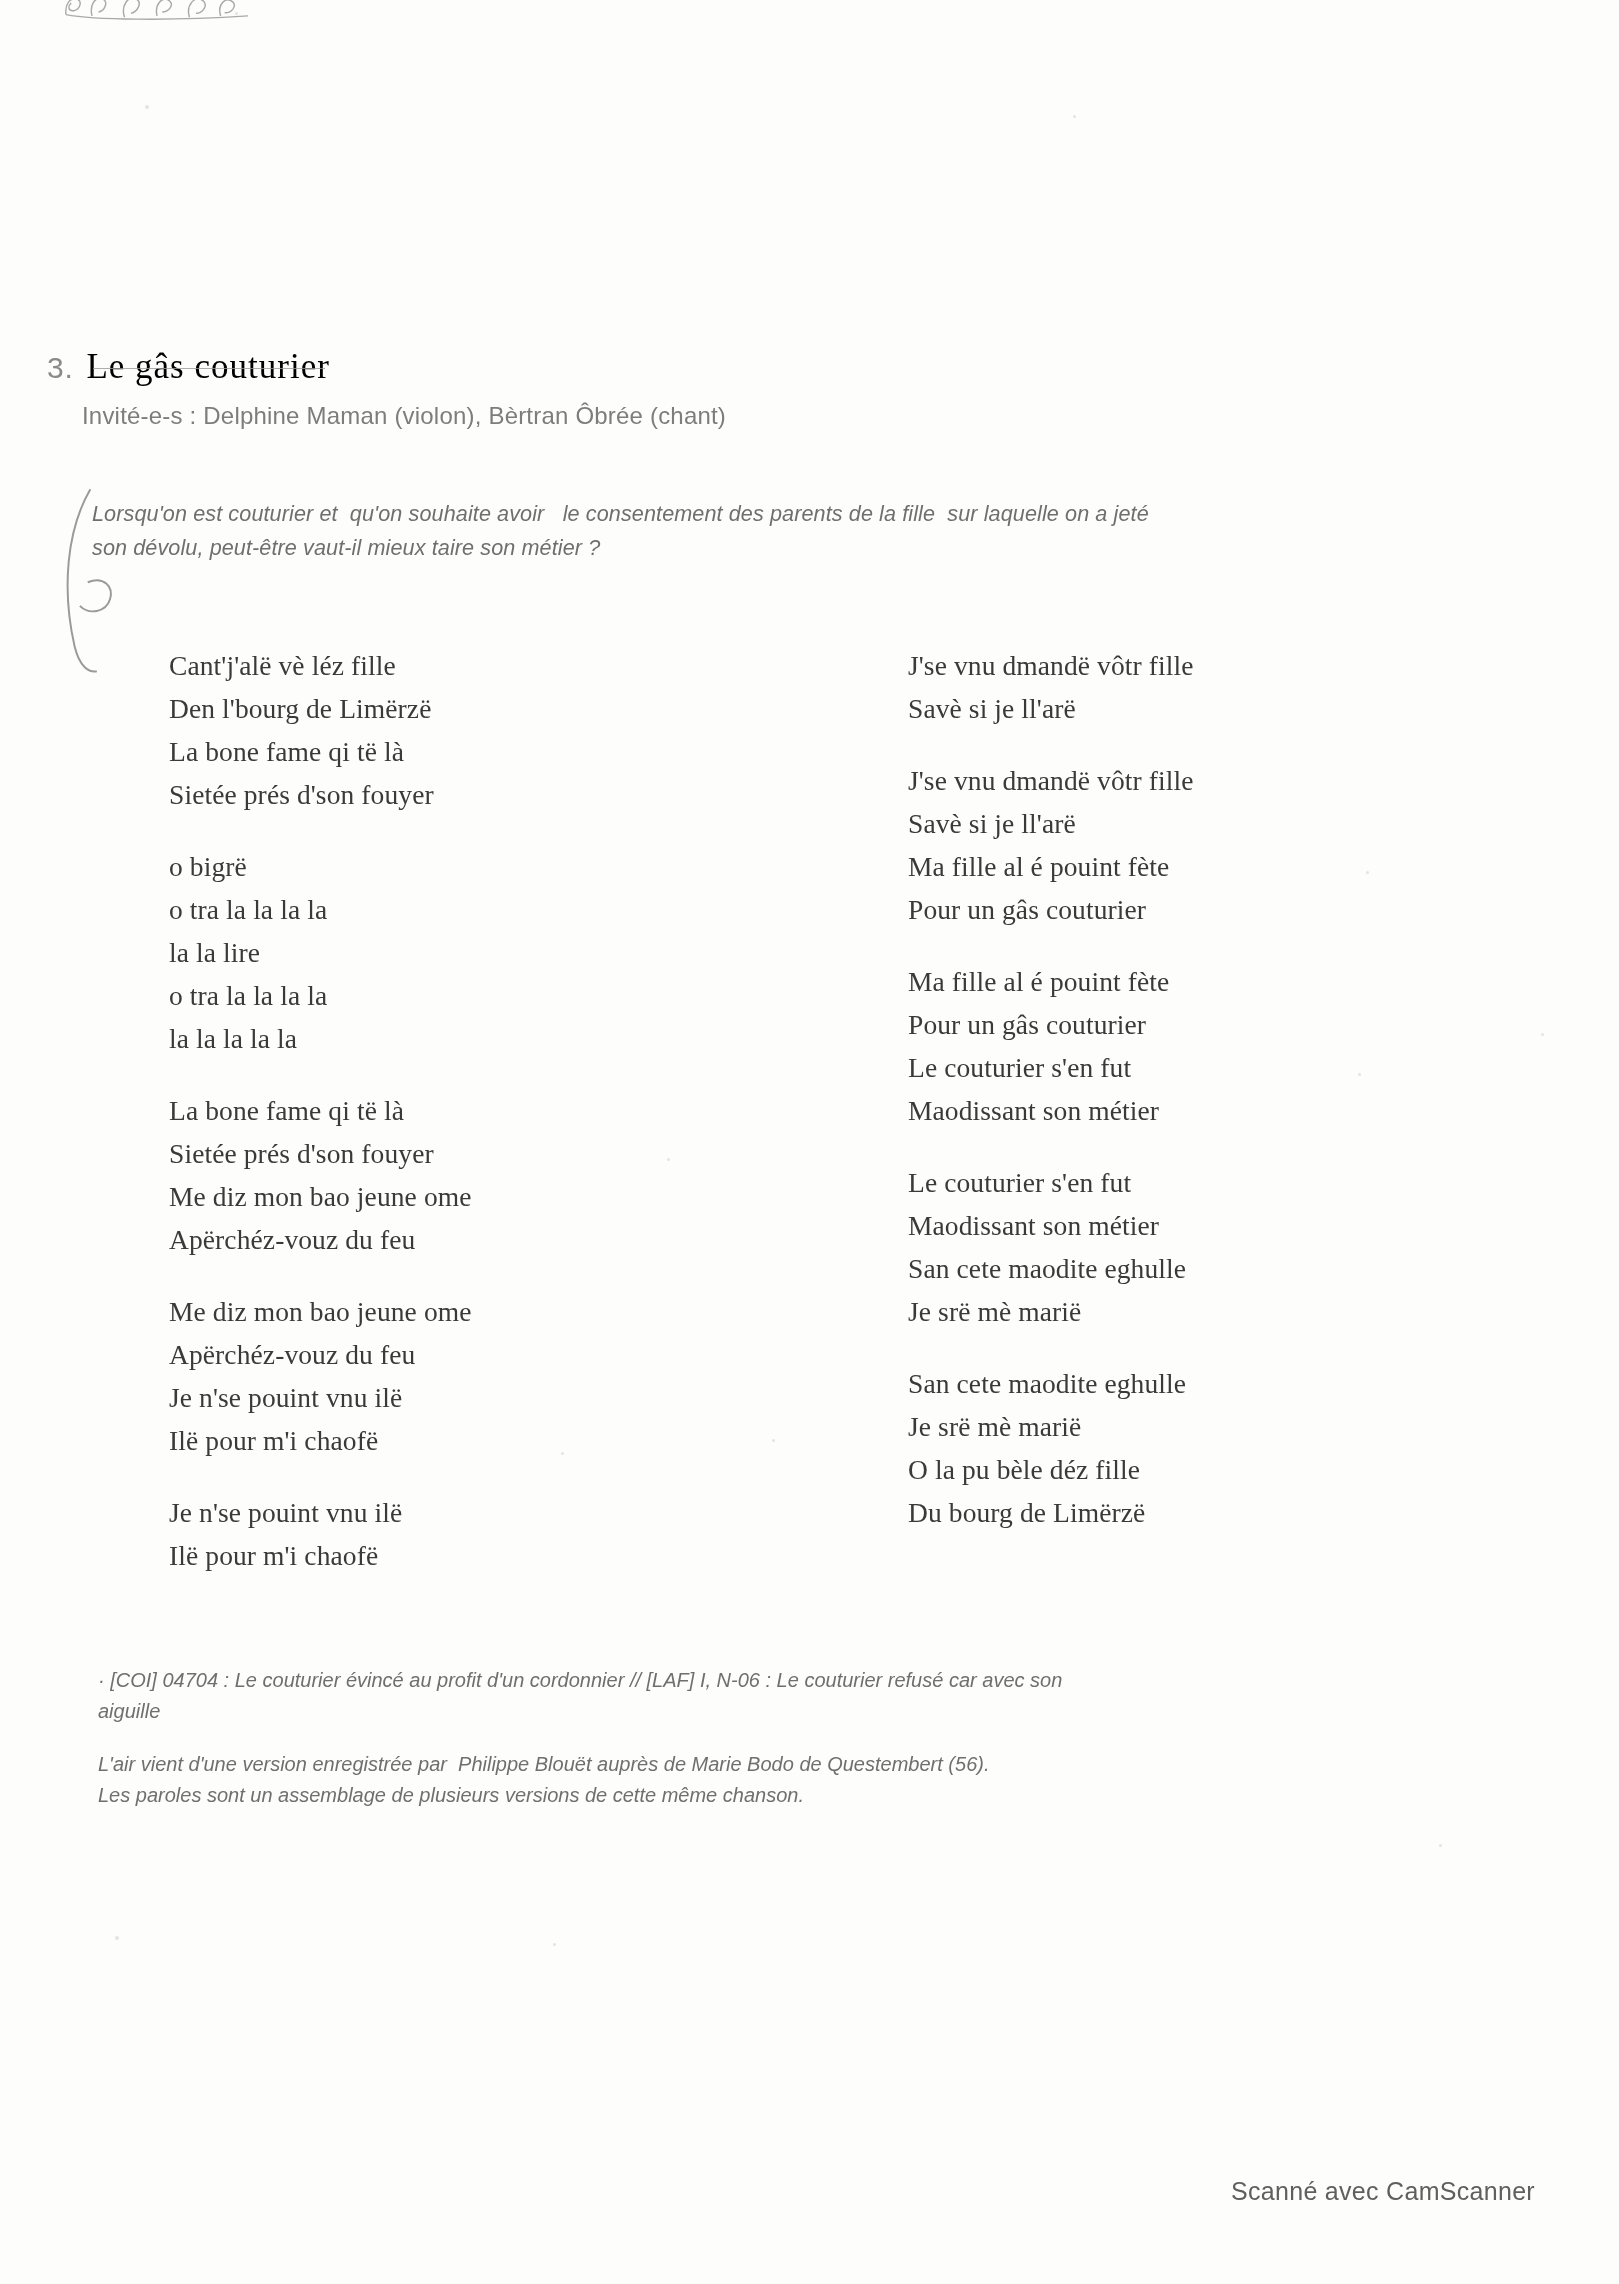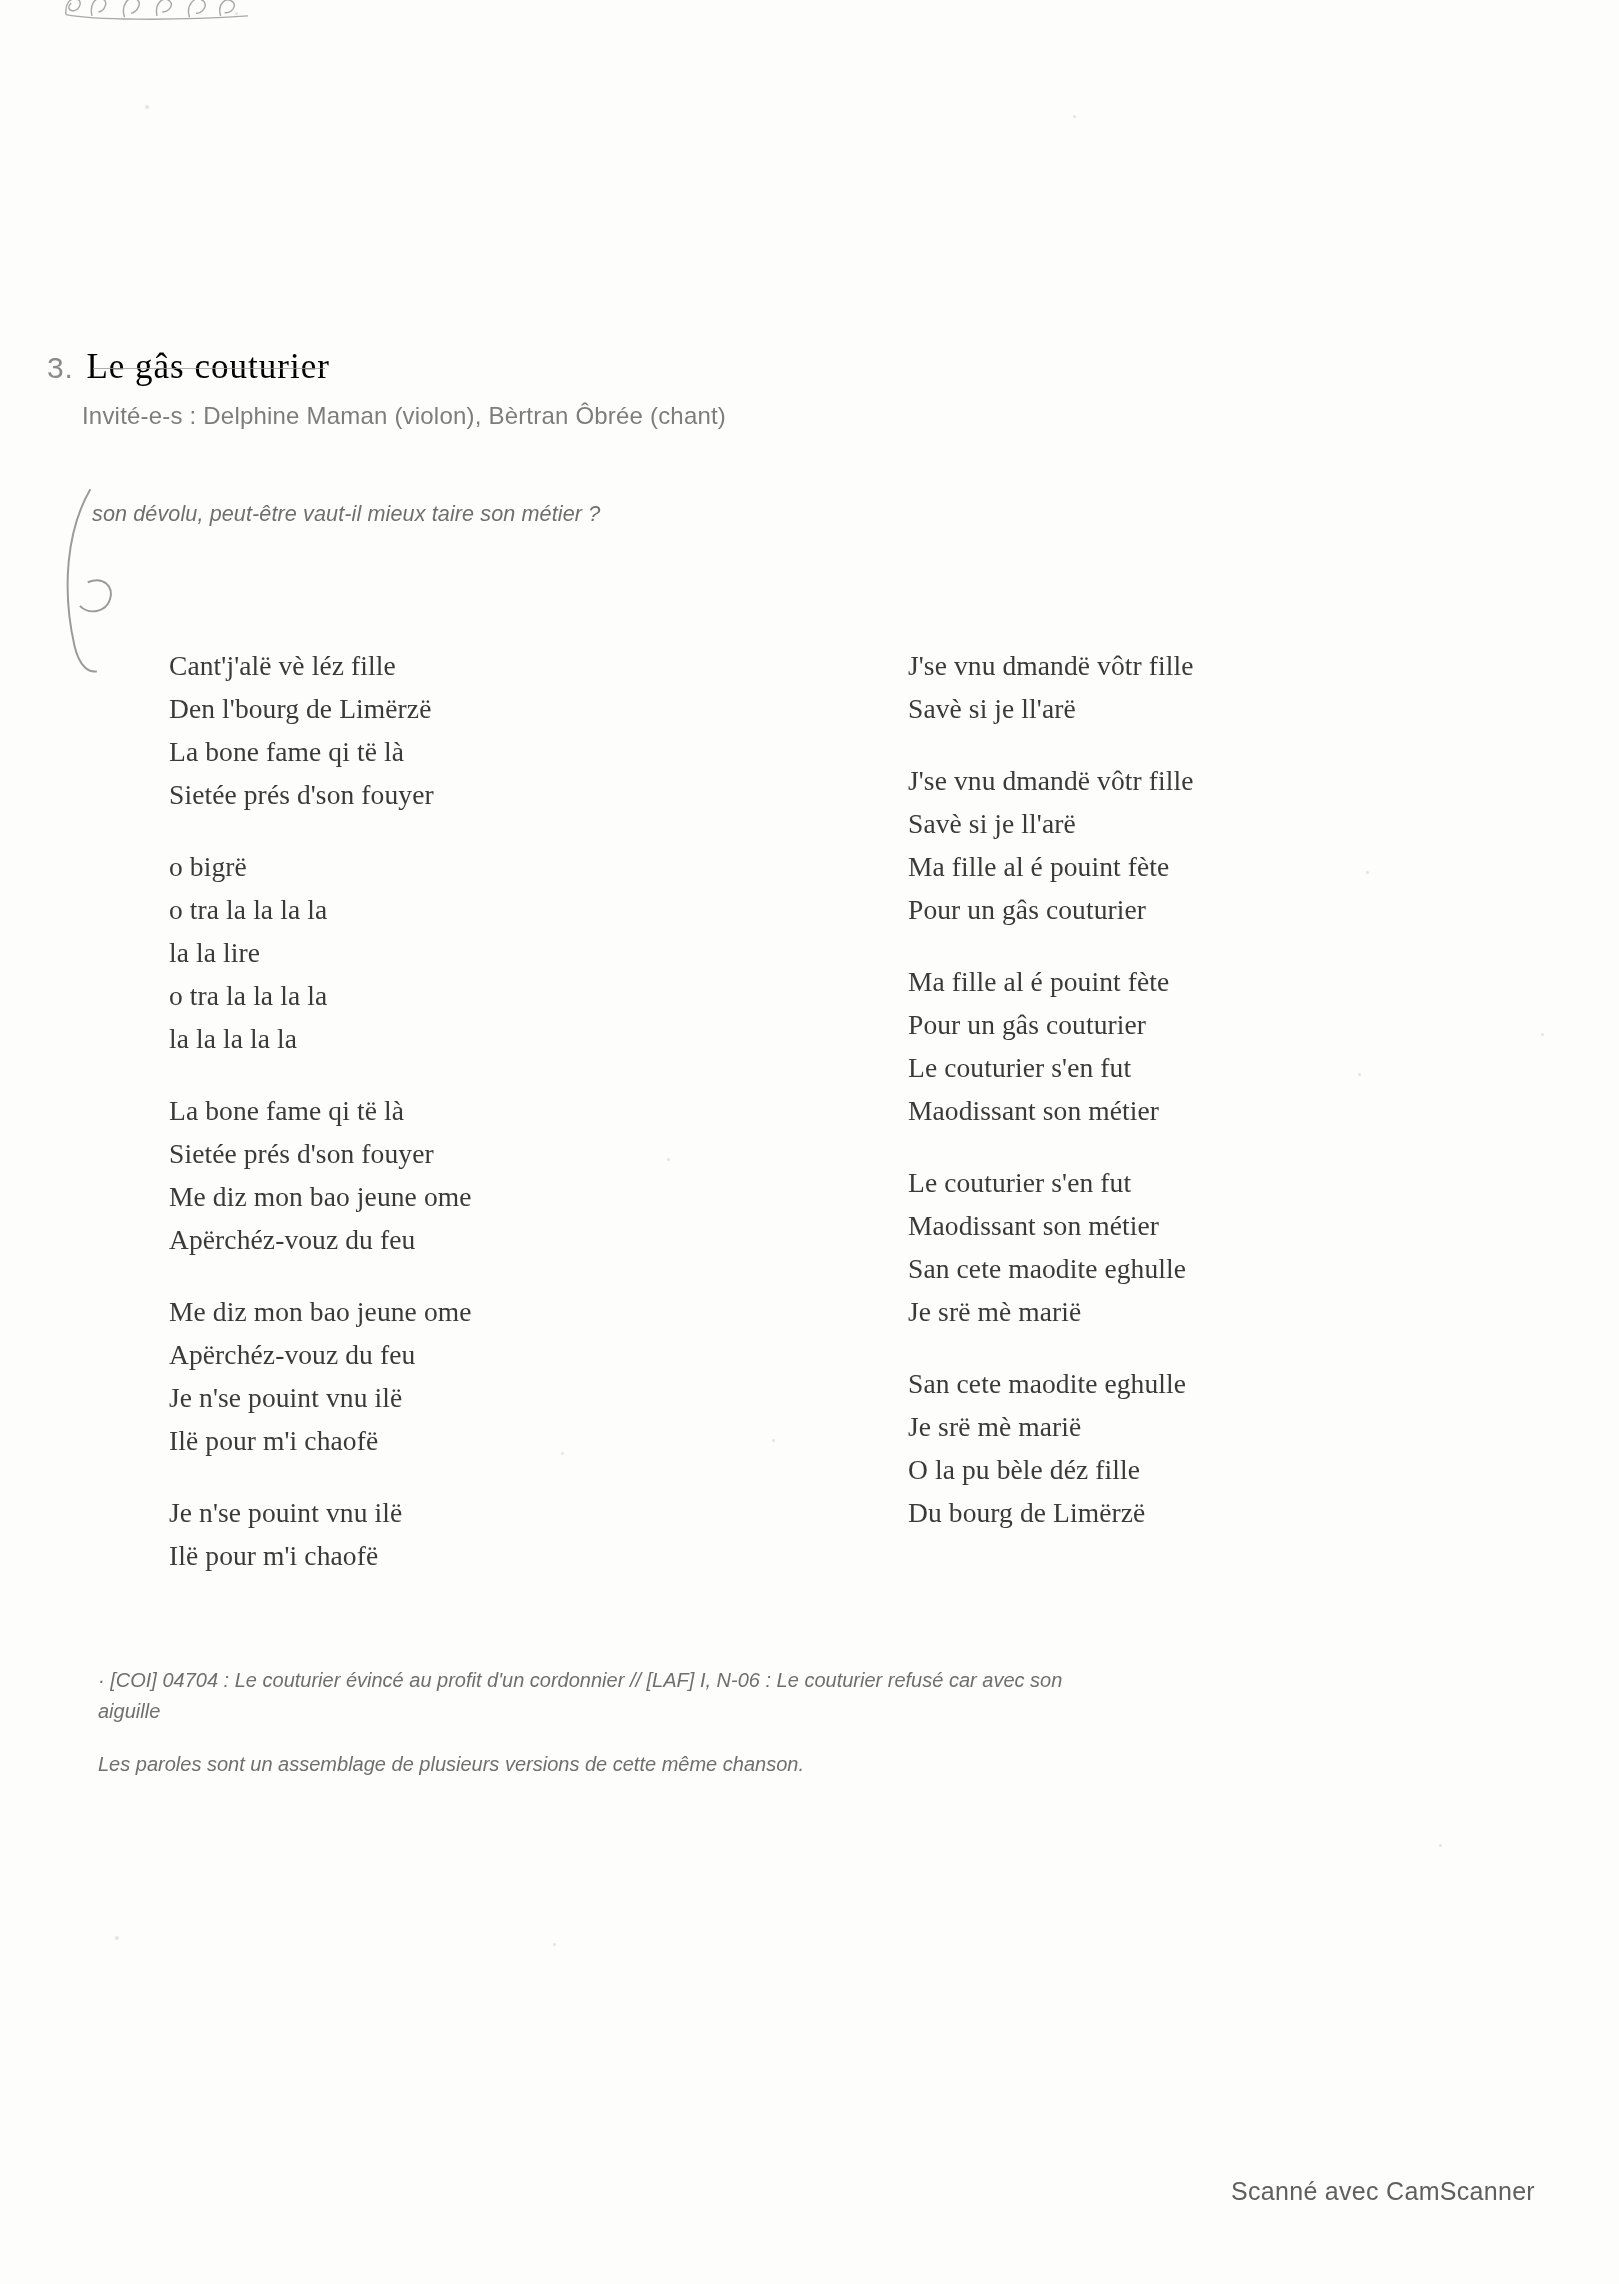--- a/index.html
+++ b/index.html
@@ -188,20 +188,21 @@
   <div class="subtitle">Invité-e-s : Delphine Maman (violon), Bèrtran Ôbrée (chant)</div>
 
   <svg class="bracket" viewBox="0 0 180 290">
     <g fill="none" stroke="currentColor" stroke-width="3">
       <path d="M60,8 C24,70 16,160 36,248 C44,280 58,288 70,286"></path>
       <path d="M56,150 C80,140 96,156 90,176 C84,196 58,200 44,186"></path>
     </g>
   </svg>
 
   <div class="intro">
+    <span class="ln">Lorsqu'on est couturier et  qu'on souhaite avoir   le consentement des parents de la fille  sur laquelle on a jeté</span>
     <span class="ln">son dévolu, peut-être vaut-il mieux taire son métier ?</span>
   </div>
 
   <div class="col col-left">
     <div class="stanza">
       <span class="ln">Cant'j'alë vè léz fille</span>
       <span class="ln">Den l'bourg de Limërzë</span>
       <span class="ln">La bone fame qi të là</span>
       <span class="ln">Sietée prés d'son fouyer</span>
     </div>
@@ -260,20 +261,21 @@
       <span class="ln">Du bourg de Limërzë</span>
     </div>
   </div>
 
   <div class="notes">
     <div class="blk">
       <span class="ln">· [COI] 04704 : Le couturier évincé au profit d'un cordonnier // [LAF] I, N-06 : Le couturier refusé car avec son</span>
       <span class="ln">aiguille</span>
     </div>
     <div class="blk">
+      <span class="ln">L'air vient d'une version enregistrée par  Philippe Blouët auprès de Marie Bodo de Questembert (56).</span>
       <span class="ln">Les paroles sont un assemblage de plusieurs versions de cette même chanson.</span>
     </div>
   </div>
 
   <div class="watermark">Scanné avec CamScanner</div>
 
 </div>
 
 
 </body></html>

